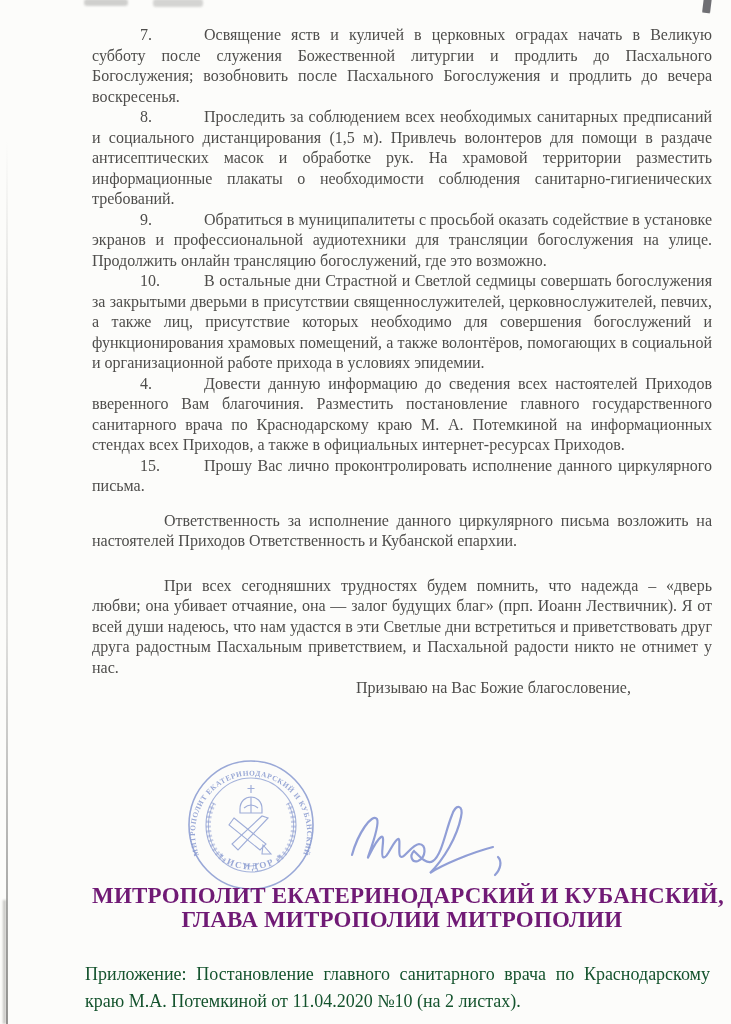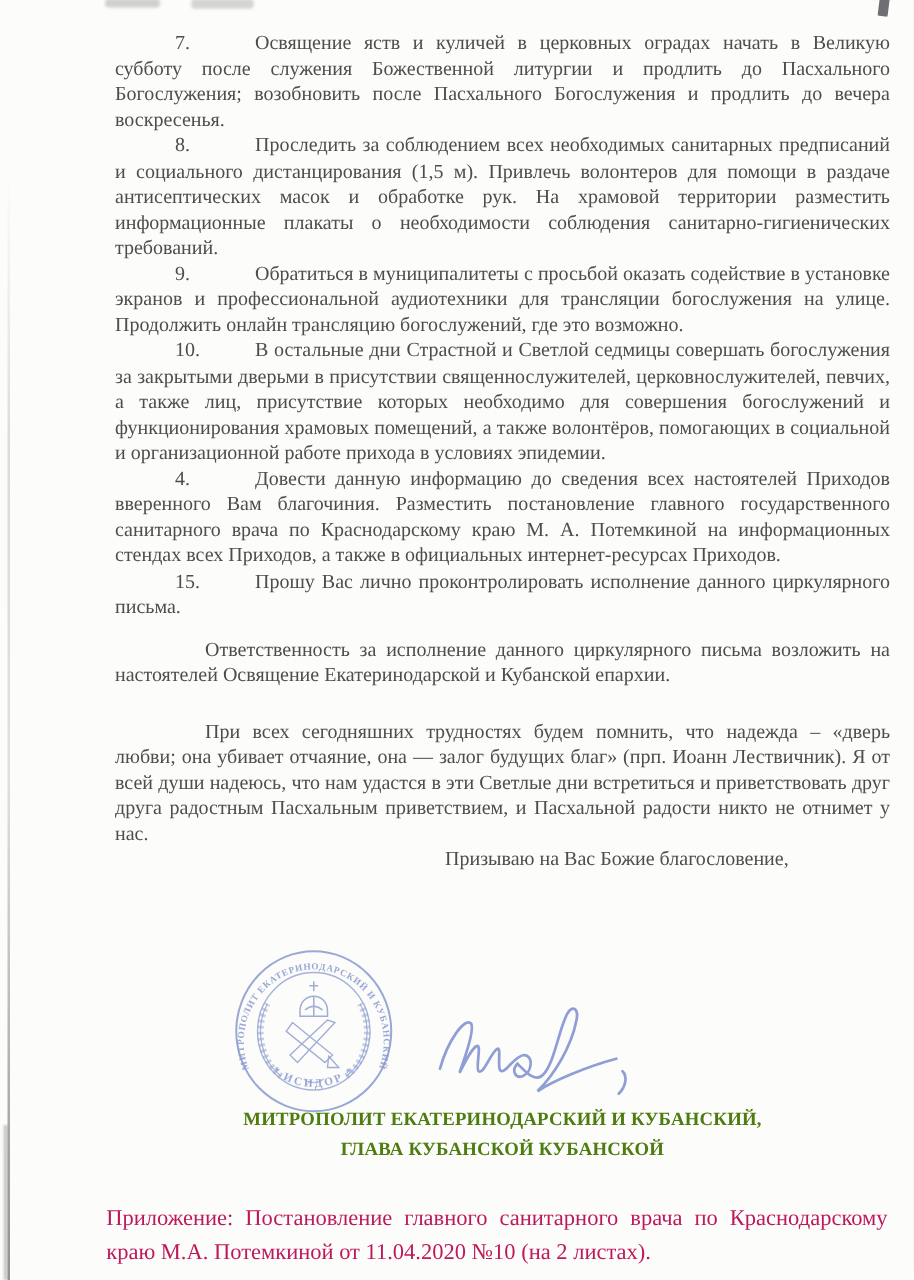--- a/index.html
+++ b/index.html
@@ -39,29 +39,29 @@
   p.hope { margin-top:24px; }
   .blessing { margin-top:36px; padding-left:183px; text-align:center; text-indent:0; }
 
   
   .seal { position:absolute; left:185px; top:757px; z-index:1; filter:blur(.4px); opacity:.92; }
   .signature { position:absolute; left:330px; top:795px; z-index:3; filter:blur(.3px); }
 
   
   .signer-title {
     position:absolute; left:92px; top:884px; width:620px; z-index:2;
-    text-align:center; font-weight:bold; font-size:15px; line-height:24px;
-    color:#4d7c0f; letter-spacing:.2px;
+    text-align:center; font-weight:bold; font-size:23px; line-height:24px;
+    color:#701a75; letter-spacing:.2px;
   }
   .signer-title div { white-space:nowrap; }
 
   
   .attachment {
     position:absolute; left:85px; top:961px; width:625px; z-index:2;
-    font-size:18px; line-height:26.5px; text-align:justify; color:#be185d;
+    font-size:18px; line-height:26.5px; text-align:justify; color:#14532d;
   }
 </style>
 </head>
 <body>
 
 <div class="page">
 
   <div class="smudge s1"></div>
   <div class="smudge s2"></div>
   <div class="corner-mark"></div>
@@ -119,25 +119,25 @@
   </svg>
 
   <div class="doc-body">
     <p class="num-para"><span class="pnum">7.</span><span>Освящение яств и куличей в церковных оградах начать в Великую субботу после служения Божественной литургии и продлить до Пасхального Богослужения; возобновить после Пасхального Богослужения и продлить до вечера воскресенья.</span></p>
     <p class="num-para"><span class="pnum">8.</span><span>Проследить за соблюдением всех необходимых санитарных предписаний и социального дистанцирования (1,5 м). Привлечь волонтеров для помощи в раздаче антисептических масок и обработке рук. На храмовой территории разместить информационные плакаты о необходимости соблюдения санитарно-гигиенических требований.</span></p>
     <p class="num-para"><span class="pnum">9.</span><span>Обратиться в муниципалитеты с просьбой оказать содействие в установке экранов и профессиональной аудиотехники для трансляции богослужения на улице. Продолжить онлайн трансляцию богослужений, где это возможно.</span></p>
     <p class="num-para"><span class="pnum">10.</span><span>В остальные дни Страстной и Светлой седмицы совершать богослужения за закрытыми дверьми в присутствии священнослужителей, церковнослужителей, певчих, а также лиц, присутствие которых необходимо для совершения богослужений и функционирования храмовых помещений, а также волонтёров, помогающих в социальной и организационной работе прихода в условиях эпидемии.</span></p>
     <p class="num-para"><span class="pnum">4.</span><span>Довести данную информацию до сведения всех настоятелей Приходов вверенного Вам благочиния. Разместить постановление главного государственного санитарного врача по Краснодарскому краю М. А. Потемкиной на информационных стендах всех Приходов, а также в официальных интернет-ресурсах Приходов.</span></p>
     <p class="num-para"><span class="pnum">15.</span><span>Прошу Вас лично проконтролировать исполнение данного циркулярного письма.</span></p>
 
-    <p class="plain resp">Ответственность за исполнение данного циркулярного письма возложить на настоятелей Освящение Екатеринодарской и Кубанской епархии.</p>
+    <p class="plain resp">Ответственность за исполнение данного циркулярного письма возложить на настоятелей Приходов Ответственность и Кубанской епархии.</p>
     <p class="plain hope">При всех сегодняшних трудностях будем помнить, что надежда – «дверь любви; она убивает отчаяние, она — залог будущих благ» (прп. Иоанн Лествичник). Я от всей души надеюсь, что нам удастся в эти Светлые дни встретиться и приветствовать друг друга радостным Пасхальным приветствием, и Пасхальной радости никто не отнимет у нас.</p>
     <p class="blessing">Призываю на Вас Божие благословение,</p>
   </div>
 
   <div class="signer-title">
     <div>МИТРОПОЛИТ ЕКАТЕРИНОДАРСКИЙ И КУБАНСКИЙ,</div>
-    <div>ГЛАВА КУБАНСКОЙ КУБАНСКОЙ</div>
+    <div>ГЛАВА МИТРОПОЛИИ МИТРОПОЛИИ</div>
   </div>
 
   <div class="attachment">Приложение: Постановление главного санитарного врача по Краснодарскому краю М.А. Потемкиной от 11.04.2020 №10 (на 2 листах).</div>
 
 </div>
 
 </body></html>

